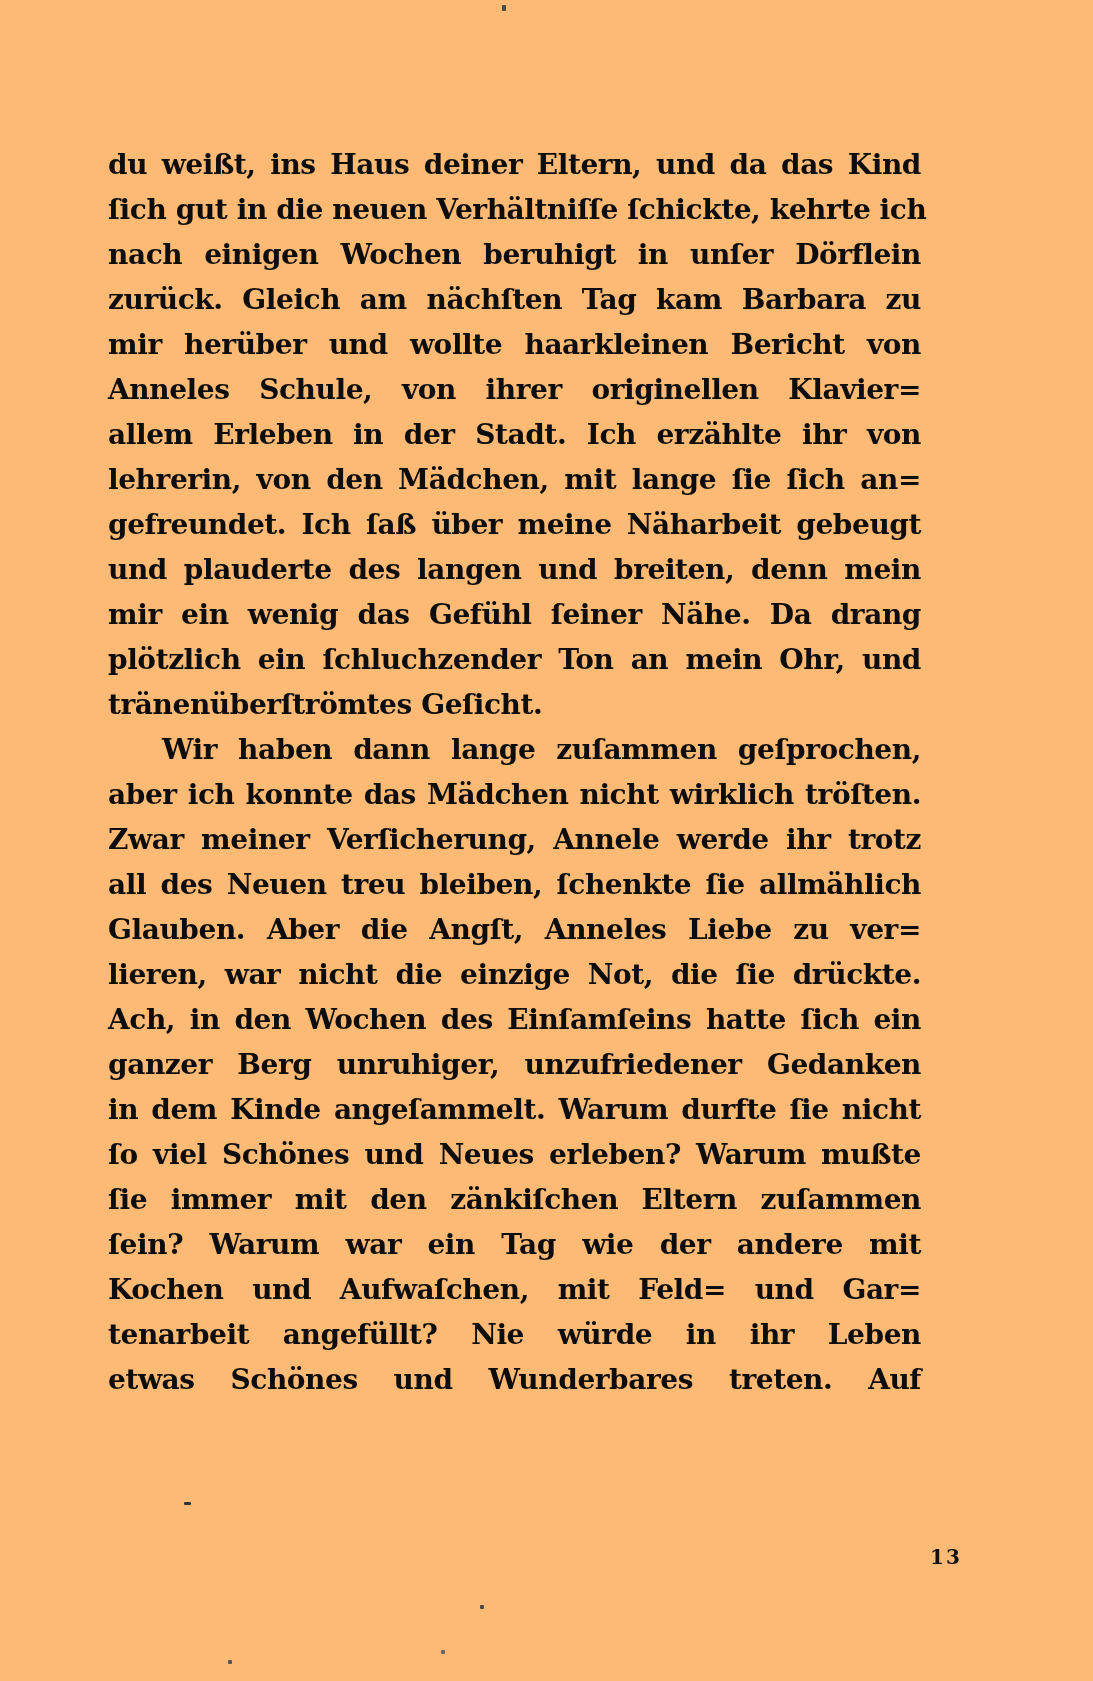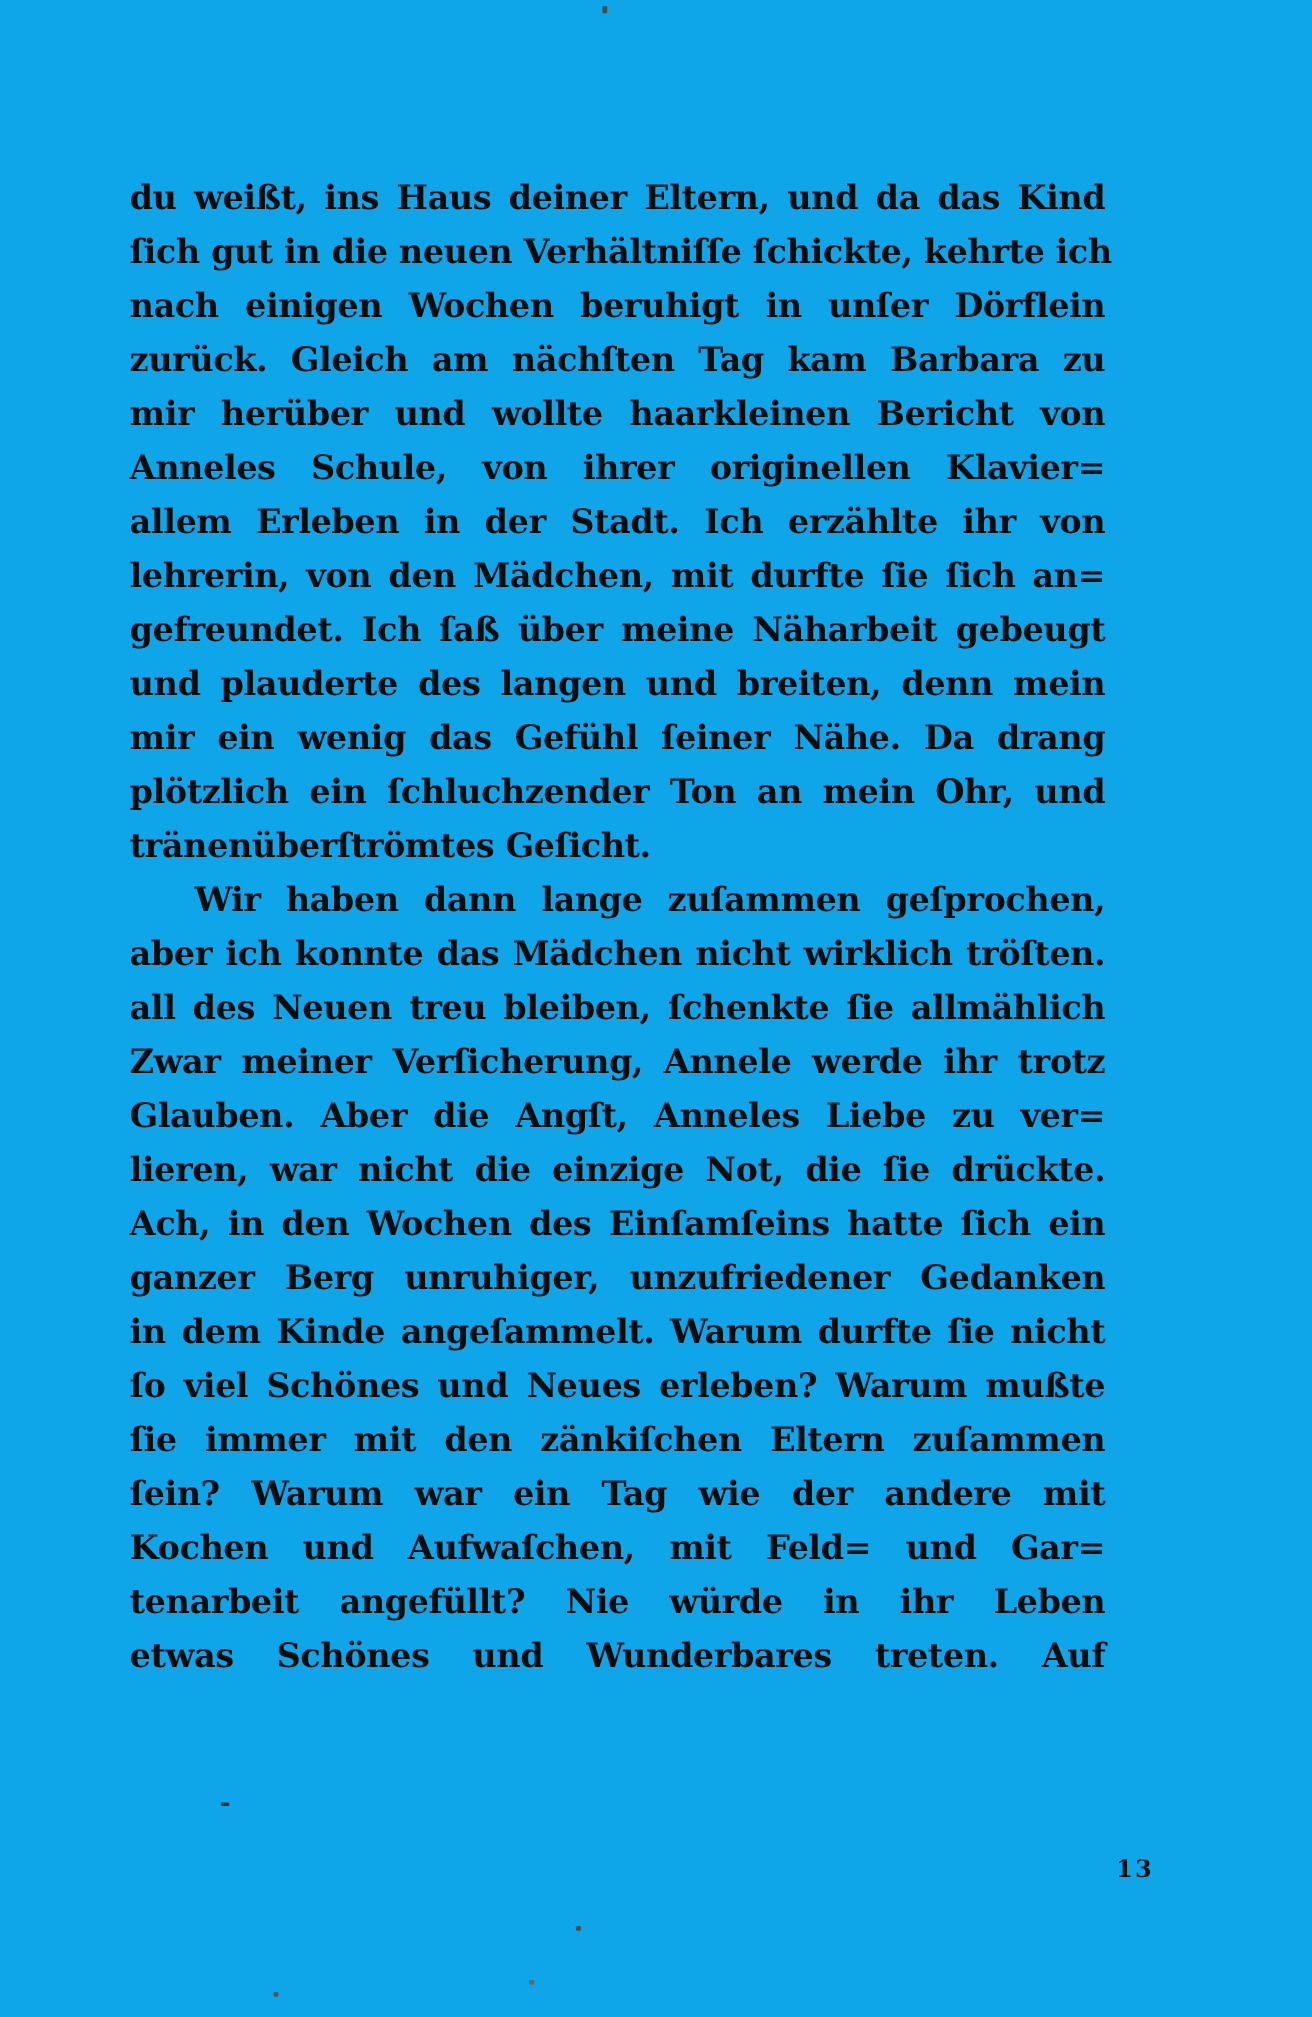--- a/index.html
+++ b/index.html
@@ -5,21 +5,21 @@
   html, body {
     margin: 0;
     padding: 0;
     background: #e8e8e8;
   }
   .page {
     position: relative;
     width: 1093px;
     height: 1681px;
     margin: 0 auto;
-    background: #0ea5e9;
+    background: #fdba74;
     overflow: hidden;
     font-family: "DejaVu Serif", "Liberation Serif", serif;
   }
   .textblock {
     position: absolute;
     left: 108px;
     top: 142px;
     width: 813px;
   }
   .line {
@@ -72,30 +72,30 @@
   <div class="speck s5"></div>
 
   <div class="textblock">
     <div class="line">du weißt, ins Haus deiner Eltern, und da das Kind</div>
     <div class="line">ſich gut in die neuen Verhältniſſe ſchickte, kehrte ich</div>
     <div class="line">nach einigen Wochen beruhigt in unſer Dörflein</div>
     <div class="line">zurück. Gleich am nächſten Tag kam Barbara zu</div>
     <div class="line">mir herüber und wollte haarkleinen Bericht von</div>
     <div class="line">Anneles Schule, von ihrer originellen Klavier=</div>
     <div class="line">allem Erleben in der Stadt. Ich erzählte ihr von</div>
-    <div class="line">lehrerin, von den Mädchen, mit durfte ſie ſich an=</div>
+    <div class="line">lehrerin, von den Mädchen, mit lange ſie ſich an=</div>
     <div class="line">gefreundet. Ich ſaß über meine Näharbeit gebeugt</div>
     <div class="line">und plauderte des langen und breiten, denn mein</div>
     <div class="line">mir ein wenig das Gefühl ſeiner Nähe. Da drang</div>
     <div class="line">plötzlich ein ſchluchzender Ton an mein Ohr, und</div>
     <div class="line short">tränenüberſtrömtes Geſicht.</div>
     <div class="line indent">Wir haben dann lange zuſammen geſprochen,</div>
     <div class="line">aber ich konnte das Mädchen nicht wirklich tröſten.</div>
+    <div class="line">Zwar meiner Verſicherung, Annele werde ihr trotz</div>
     <div class="line">all des Neuen treu bleiben, ſchenkte ſie allmählich</div>
-    <div class="line">Zwar meiner Verſicherung, Annele werde ihr trotz</div>
     <div class="line">Glauben. Aber die Angſt, Anneles Liebe zu ver=</div>
     <div class="line">lieren, war nicht die einzige Not, die ſie drückte.</div>
     <div class="line">Ach, in den Wochen des Einſamſeins hatte ſich ein</div>
     <div class="line">ganzer Berg unruhiger, unzufriedener Gedanken</div>
     <div class="line">in dem Kinde angeſammelt. Warum durfte ſie nicht</div>
     <div class="line">ſo viel Schönes und Neues erleben? Warum mußte</div>
     <div class="line">ſie immer mit den zänkiſchen Eltern zuſammen</div>
     <div class="line">ſein? Warum war ein Tag wie der andere mit</div>
     <div class="line">Kochen und Aufwaſchen, mit Feld= und Gar=</div>
     <div class="line">tenarbeit angefüllt? Nie würde in ihr Leben</div>

